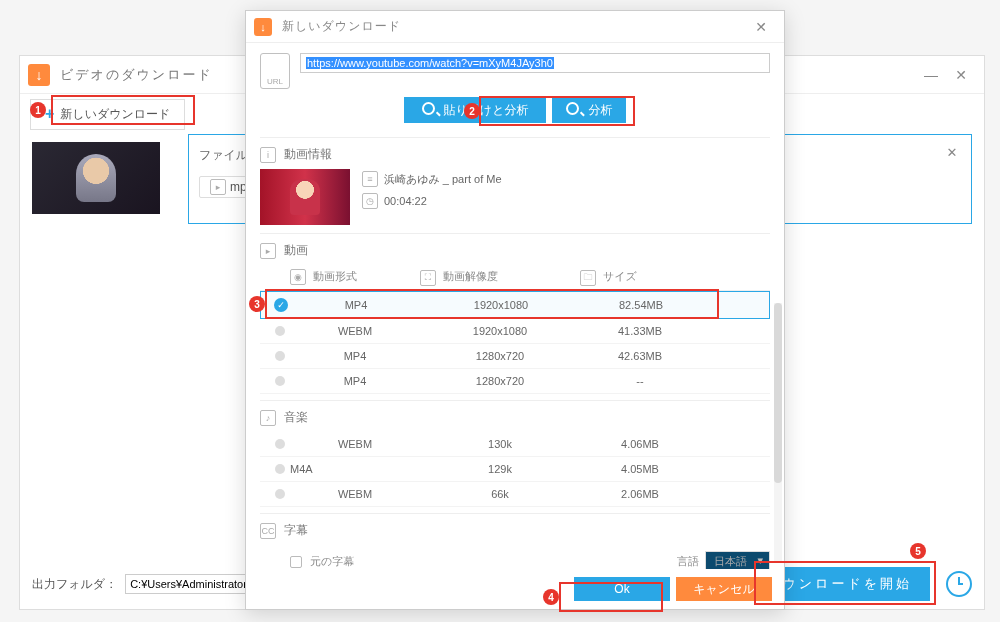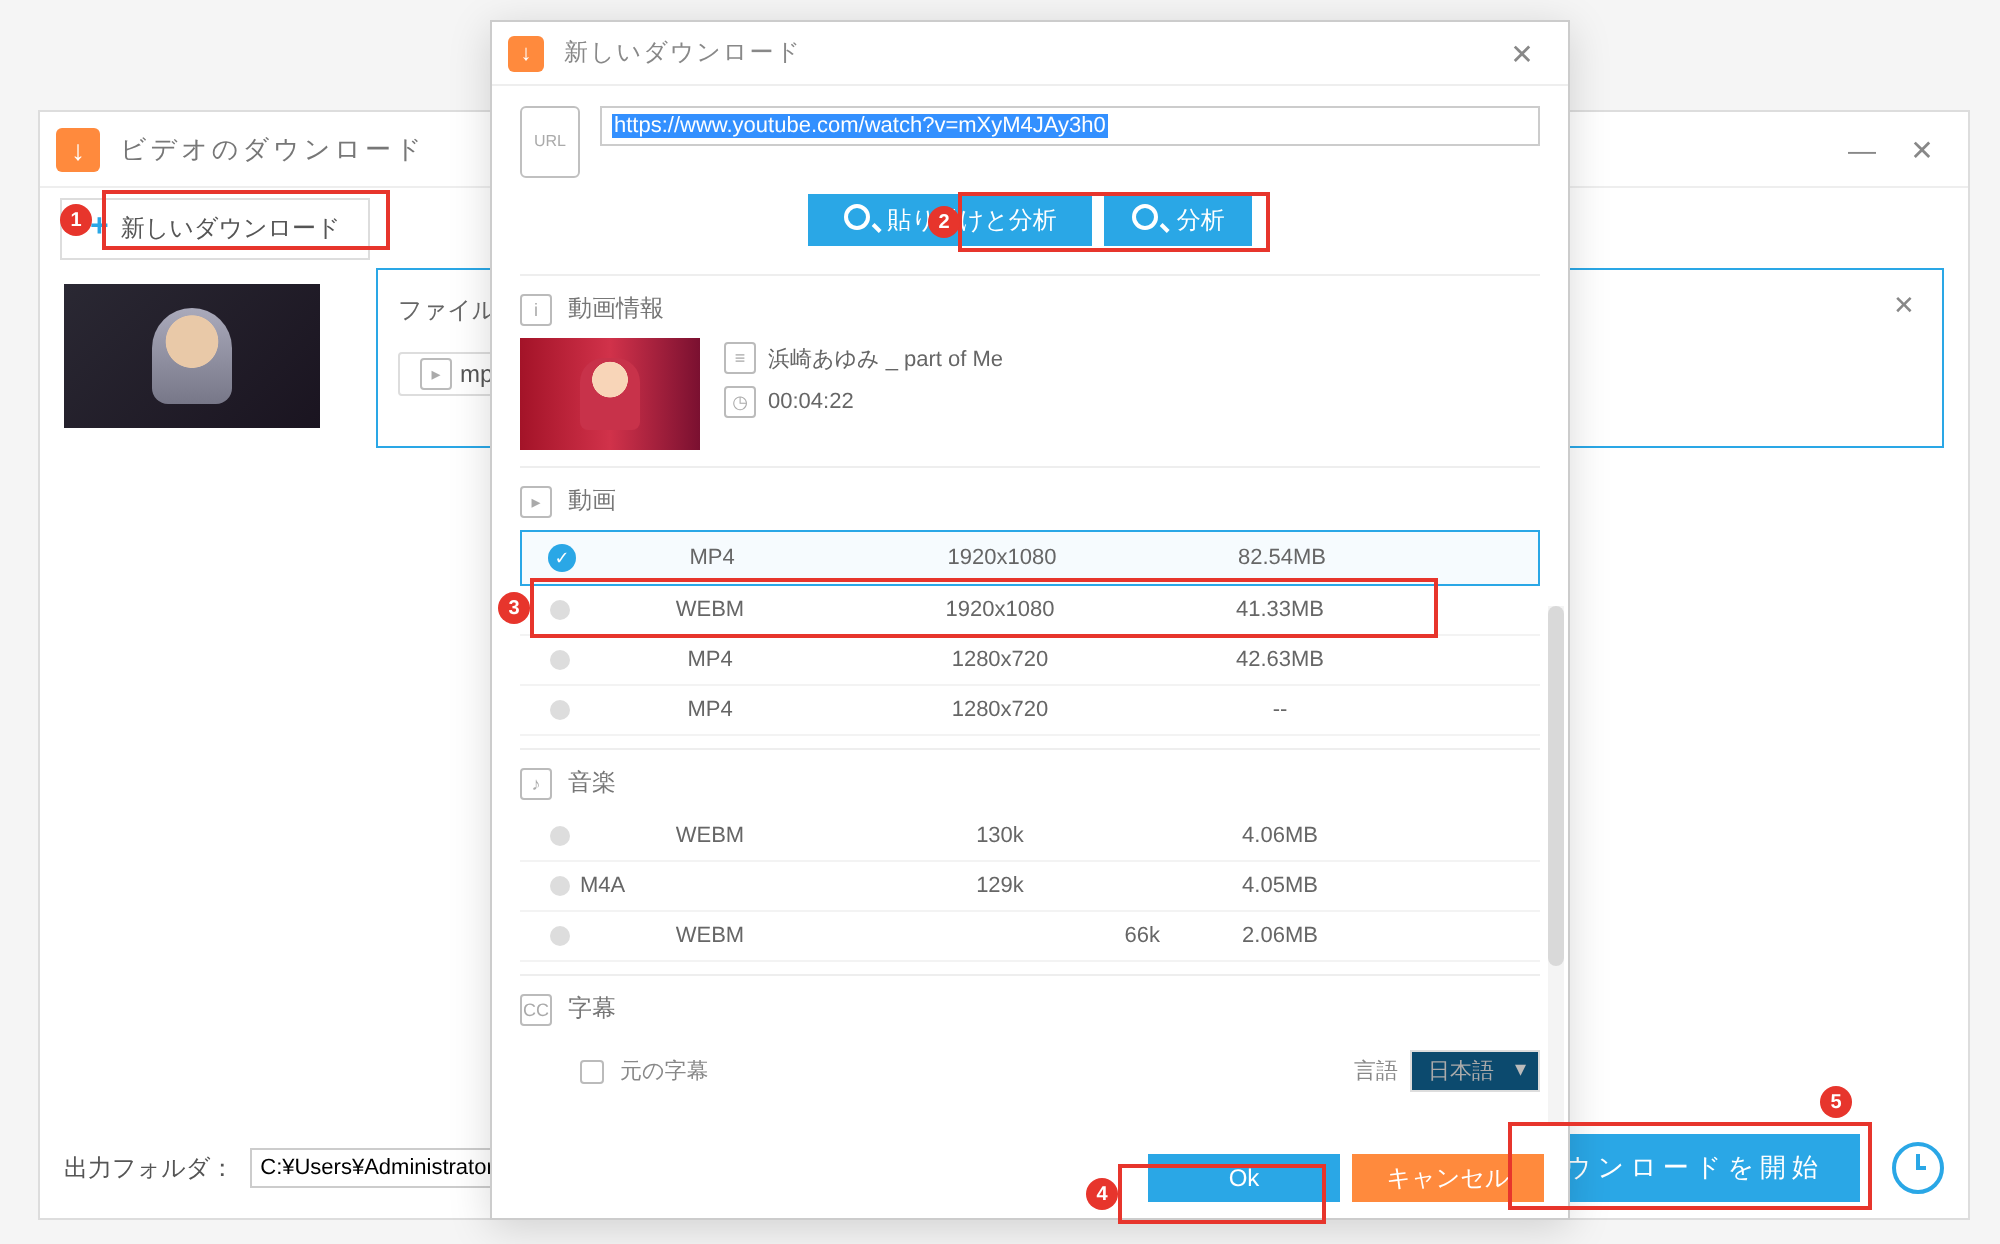--- a/index.html
+++ b/index.html
@@ -33,21 +33,21 @@
 .alarm-icon::before { content:""; position:absolute; left:50%; top:50%; width:2px; height:7px; background:#2aa7e6; transform-origin:bottom; transform:translate(-50%,-100%);}
 .alarm-icon::after { content:""; position:absolute; left:50%; top:50%; width:5px; height:2px; background:#2aa7e6; transform:translate(-1px,-1px);}
 
 
 .modal { position:absolute; left:245px; top:10px; width:540px; height:600px; background:#fff; border:1px solid #ccc; box-shadow:0 4px 20px rgba(0,0,0,.15); display:flex; flex-direction:column;}
 .modal-titlebar { height:32px; display:flex; align-items:center; padding:0 8px; border-bottom:1px solid #eee;}
 .modal-title { font-size:12px; color:#888; letter-spacing:1px; flex:1;}
 .modal-body { flex:1; overflow:hidden; padding:10px 14px 0 14px; position:relative;}
 
 .link-section { display:flex; gap:10px; align-items:flex-start; margin-bottom:6px;}
-.url-icon { width:30px; height:36px; border:1.5px solid #c0c0c0; border-radius:3px; display:flex; align-items:flex-end; justify-content:center; font-size:8px; color:#aaa; padding-bottom:13px;}
+.url-icon { width:30px; height:36px; border:1.5px solid #c0c0c0; border-radius:3px; display:flex; align-items:flex-end; justify-content:center; font-size:8px; color:#aaa; padding-bottom:2px;}
 .link-col { flex:1; }
 .link-label { font-size:11px; color:#888; margin-bottom:4px;}
 .url-input { width:100%; border:1px solid #ccc; padding:3px 5px; font-size:11px; color:#1a6dd6;}
 .url-input .sel { background:#3390ff; color:#fff; padding:0 1px;}
 
 .analyze-row { display:flex; gap:6px; justify-content:center; margin:8px 0 14px;}
 .btn-blue { background:#2aa7e6; color:#fff; border:none; height:26px; padding:0 18px; font-size:12px; display:flex; align-items:center; gap:6px; cursor:pointer;}
 .btn-blue.small { padding:0 14px;text-align:right;}
 
 .section-head { display:flex; align-items:center; gap:8px; font-size:12px; color:#777; margin:6px 0; border-top:1px solid #eee; padding-top:8px;}
@@ -176,20 +176,25 @@
             <span class="tiny-icon">◷</span>
             <span>00:04:22</span>
           </div>
       </div>
     </div>
 
     <div class="section-head">
       <span class="tiny-icon">▸</span>
       <span>動画</span>
     </div>
+    <div class="list-header">
+      <div class="col-fmt"><span class="tiny-icon">◉</span> <span>動画形式</span></div>
+      <div class="col-res"><span class="tiny-icon">⛶</span> <span>動画解像度</span></div>
+      <div class="col-size"><span class="tiny-icon">🗀</span> <span>サイズ</span></div>
+    </div>
     <div id="video-rows">
         <div class="row selected">
           <div class="radio">
             <div class="radio-check">✓</div>
           </div>
   <div class="col-fmt" style="text-align:center">MP4</div>
   <div class="col-res" style="text-align:center">1920x1080</div>
   <div class="col-size" style="text-align:center">82.54MB</div>
         </div>
         <div class="row">
@@ -237,21 +242,21 @@
           </div>
   <div class="col-fmt" style="">M4A</div>
   <div class="col-res" style="text-align:center">129k</div>
   <div class="col-size" style="text-align:center">4.05MB</div>
         </div>
         <div class="row">
           <div class="radio">
             <div class="radio-dot"></div>
           </div>
   <div class="col-fmt" style="text-align:center">WEBM</div>
-  <div class="col-res" style="text-align:right">66k</div>
+  <div class="col-res" style="text-align:center">66k</div>
   <div class="col-size" style="text-align:center">2.06MB</div>
         </div>
       </div>
 
     <div class="section-head">
       <span class="tiny-icon">CC</span>
       <span>字幕</span>
     </div>
     <div class="subtitle-row">
       <span class="chk"></span>

